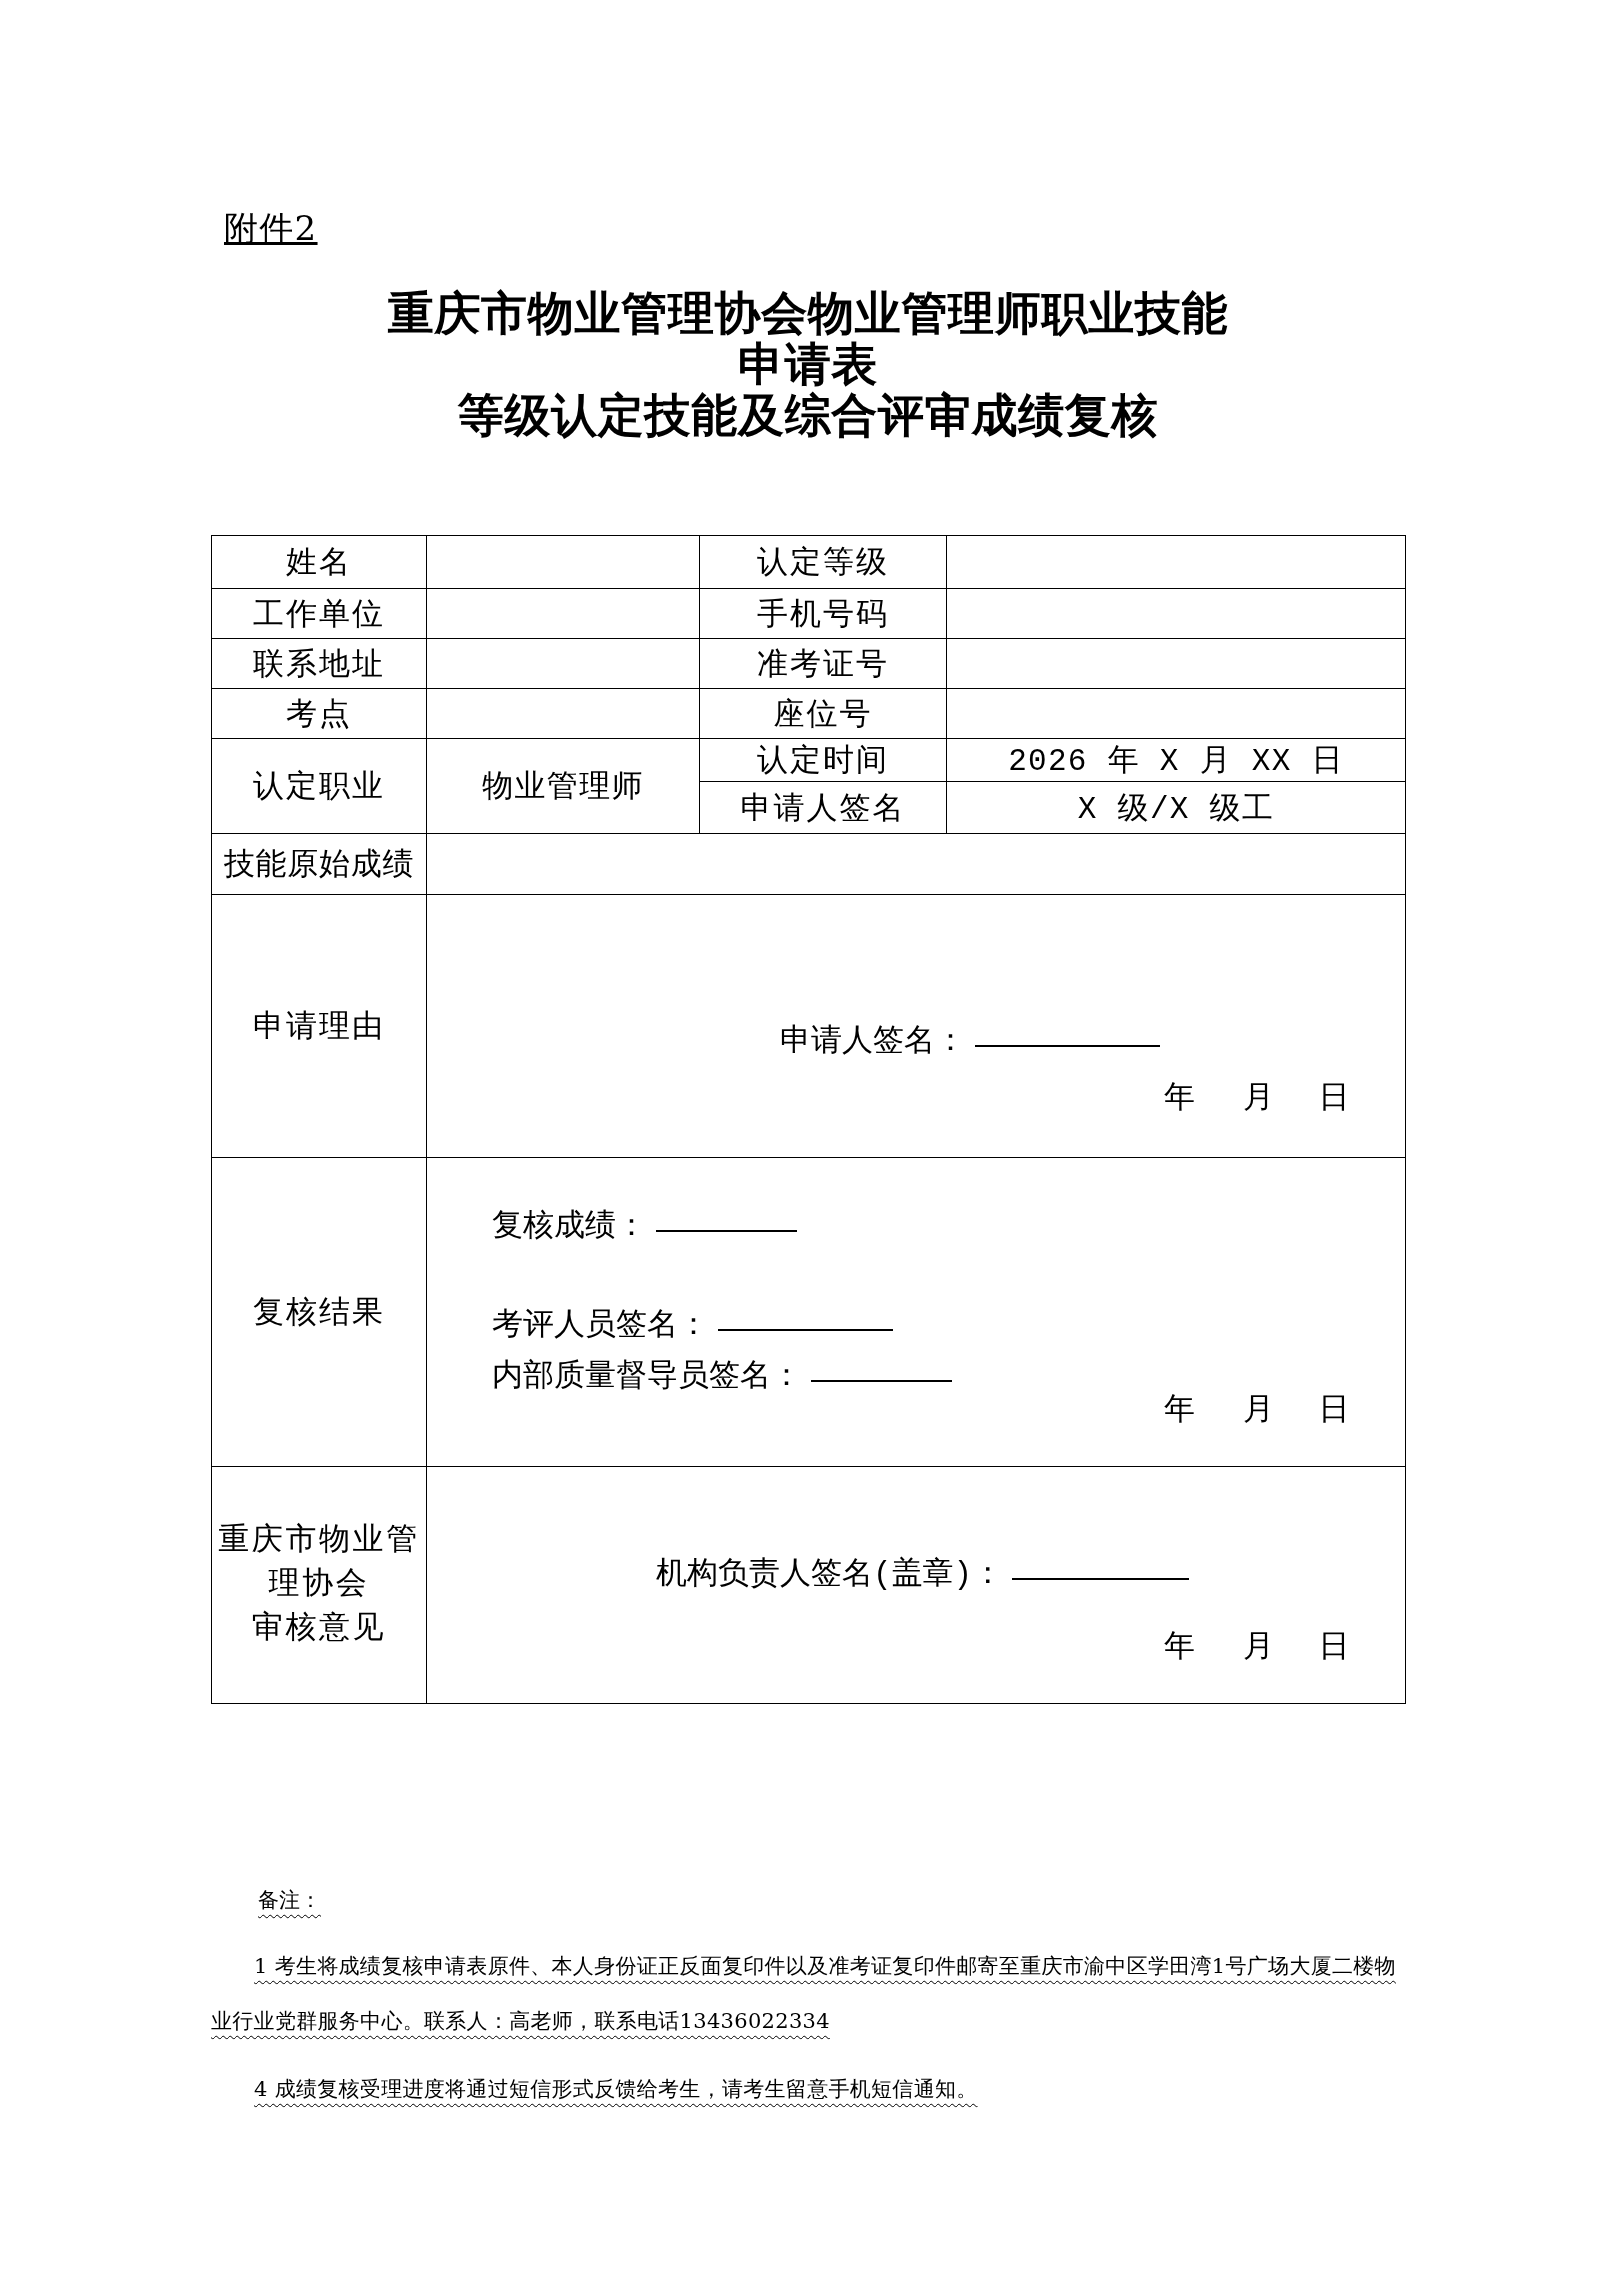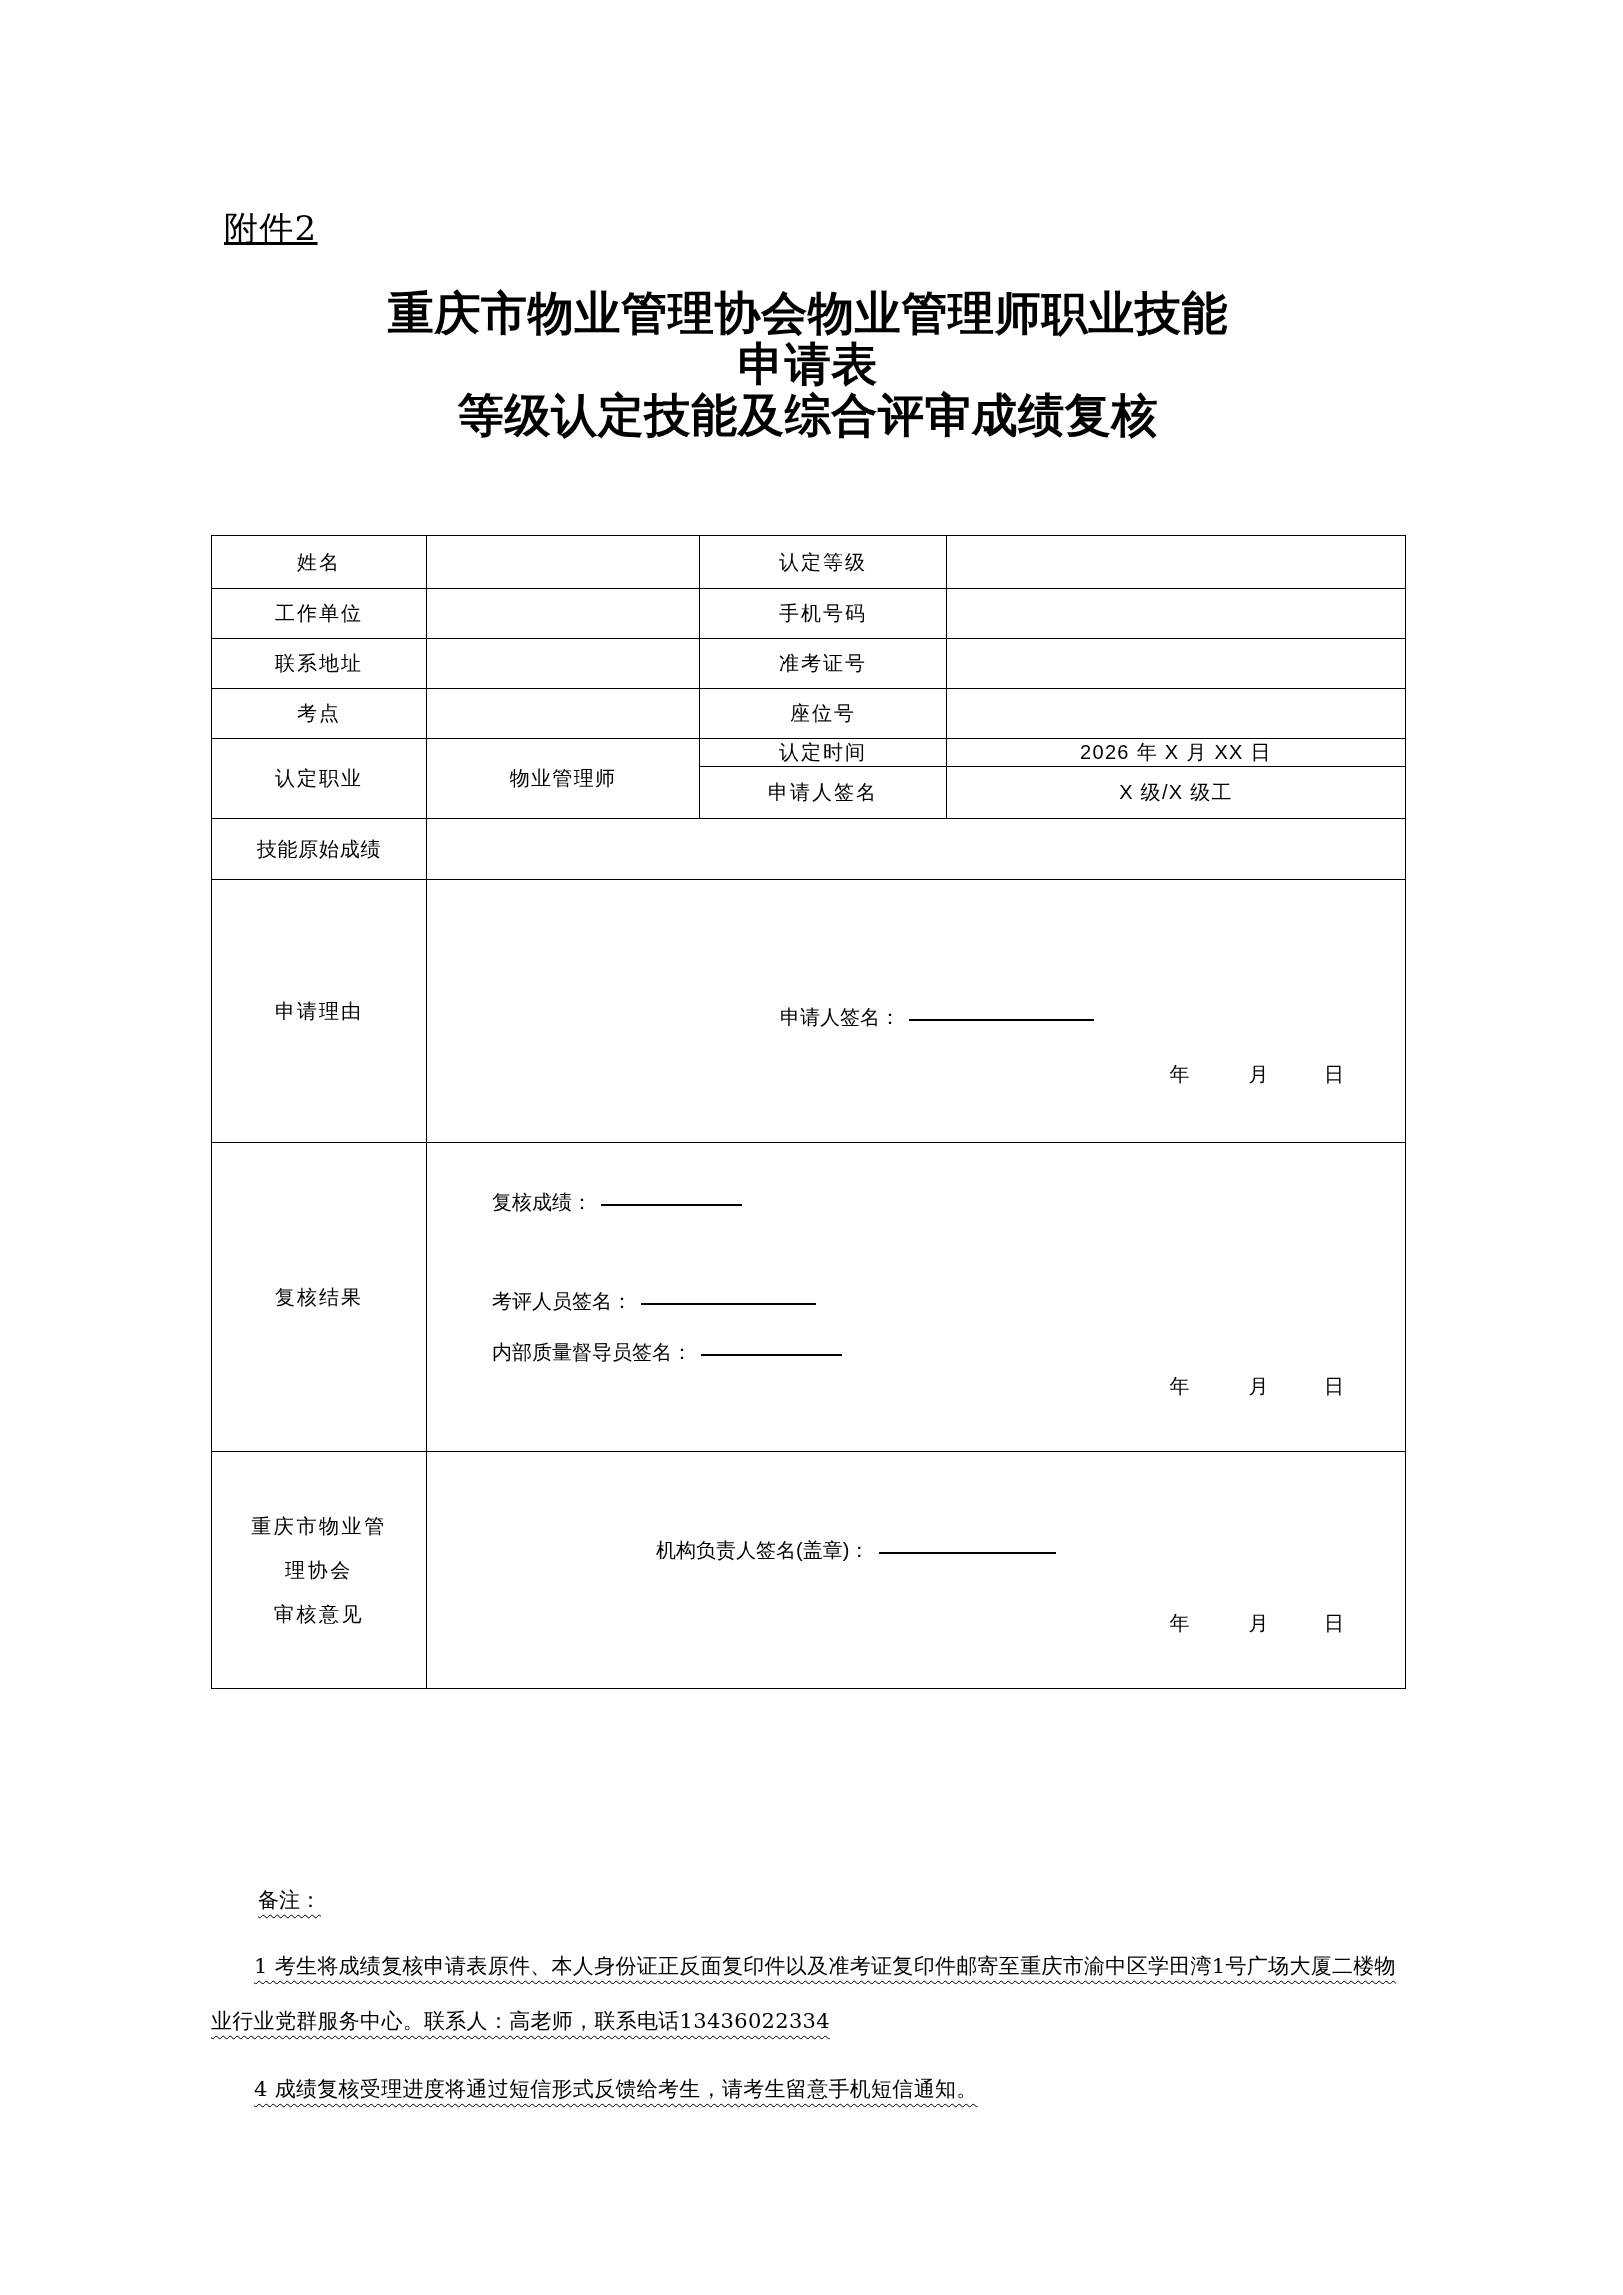--- a/index.html
+++ b/index.html
@@ -54,24 +54,24 @@
     position: absolute;
     left: 211px;
     top: 535px;
     width: 1194px;
     border-collapse: collapse;
     table-layout: fixed;
   }
   .form-table td {
     border: 1.3px solid #000000;
     padding: 0;
-    font-size: 20px;
+    font-size: 31px;
     vertical-align: middle;
     text-align: center;
-    font-family: Liberation Sans, sans-serif;
+    font-family: Liberation Mono, monospace;
   }
   .lbl {
     letter-spacing: 2px;
     white-space: nowrap;
   }
   .val {
     letter-spacing: 1.3px;
     white-space: nowrap;
   }
 

